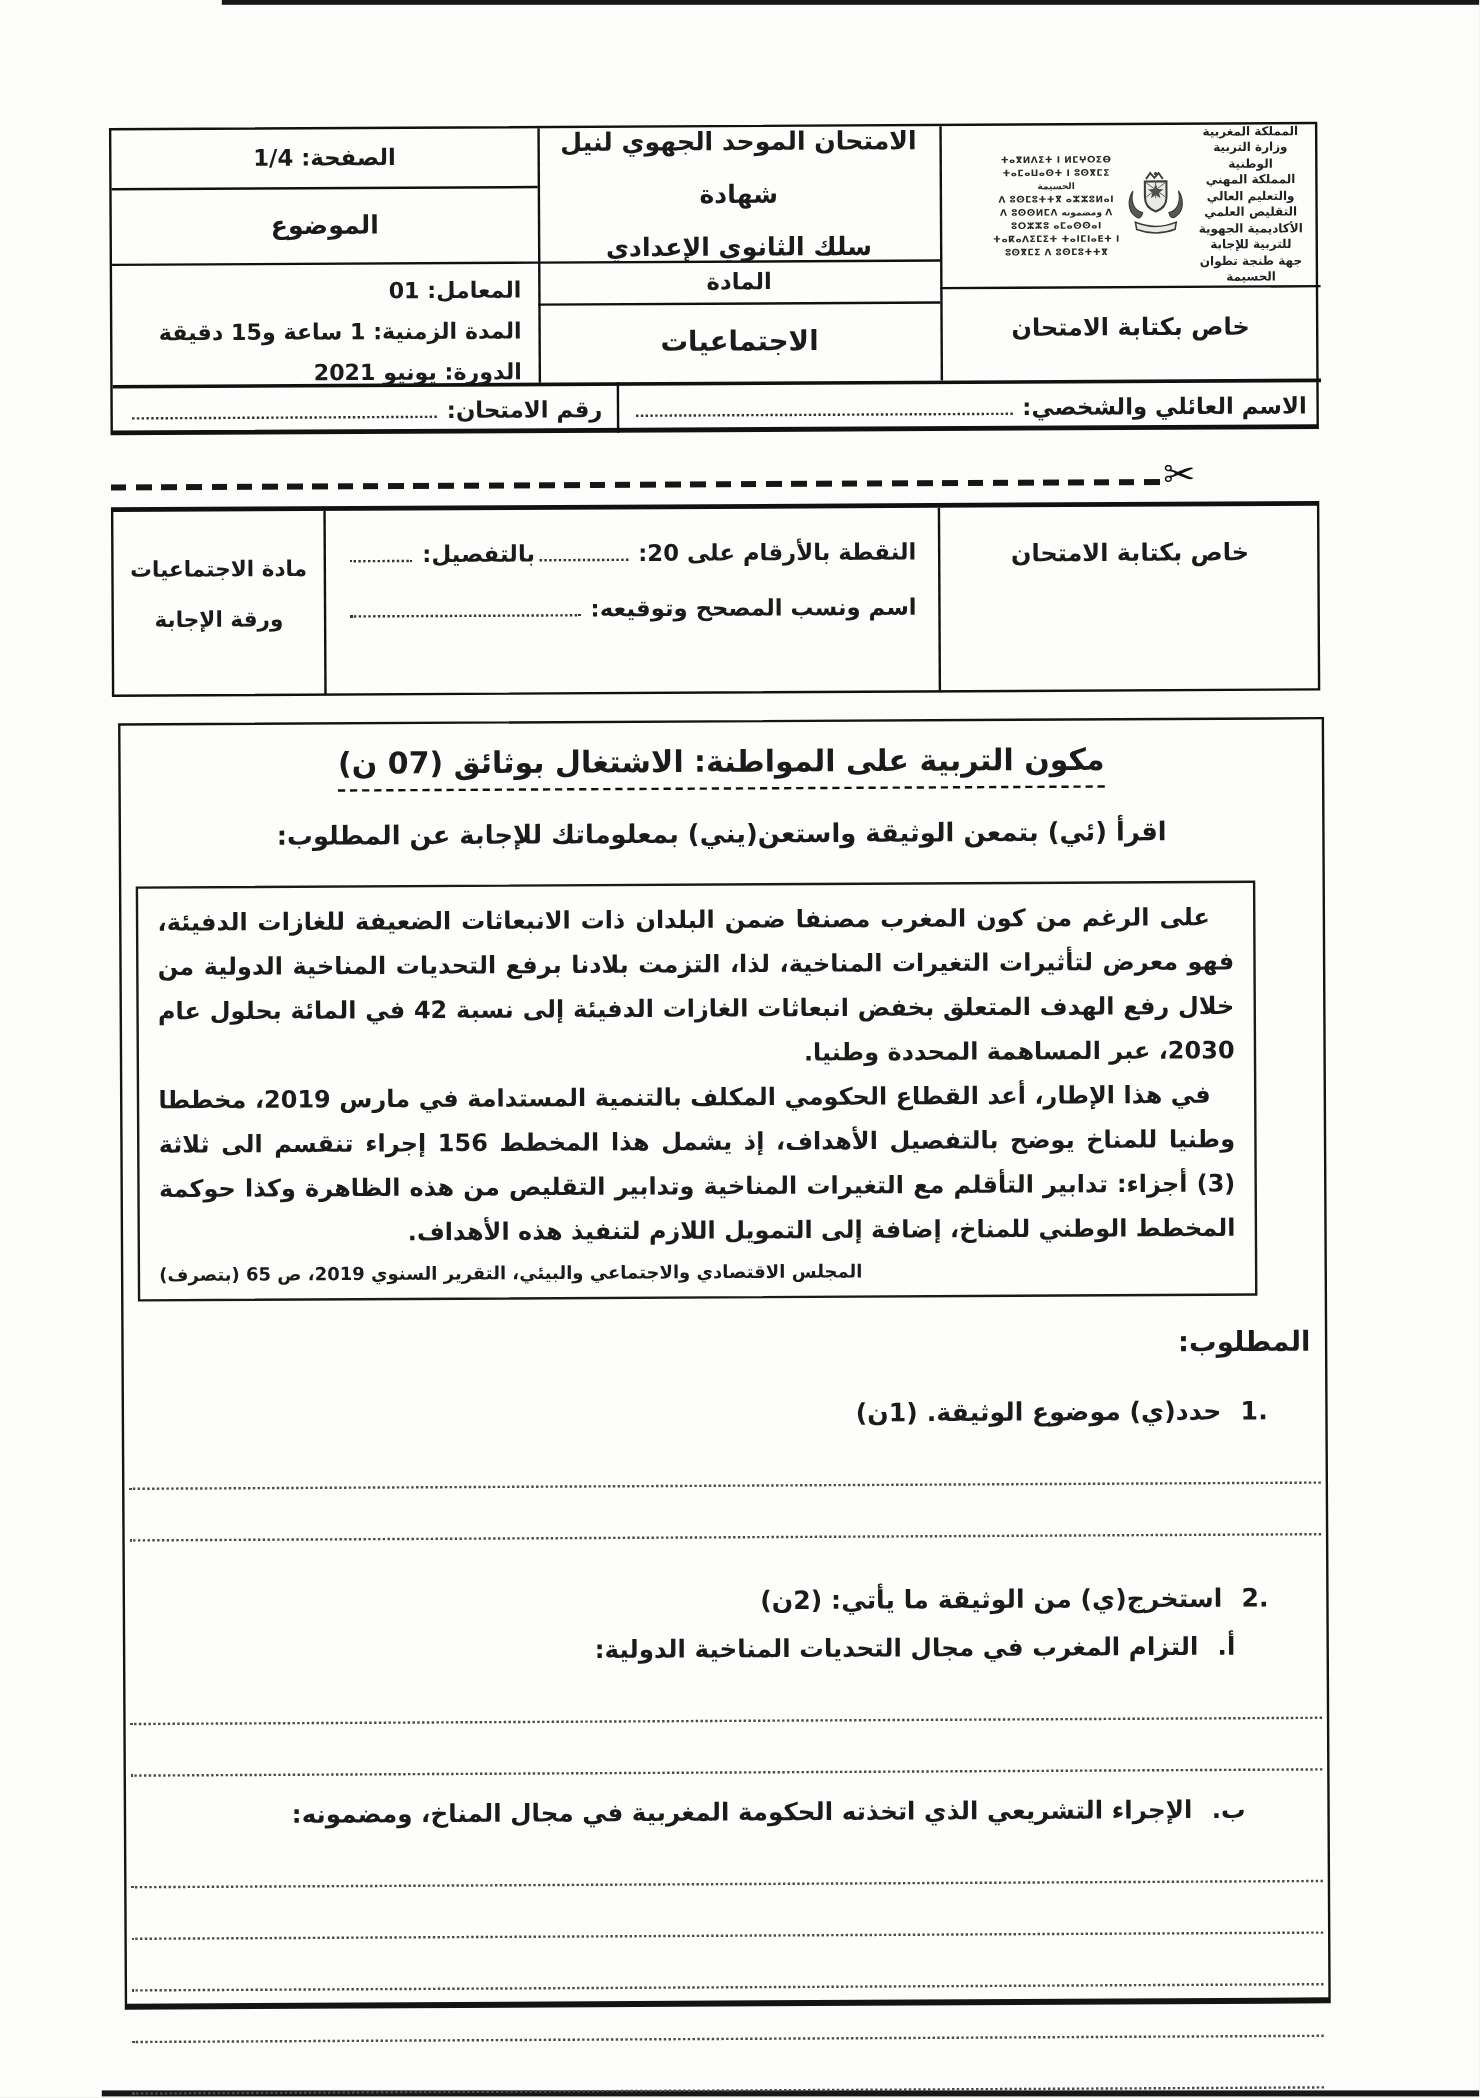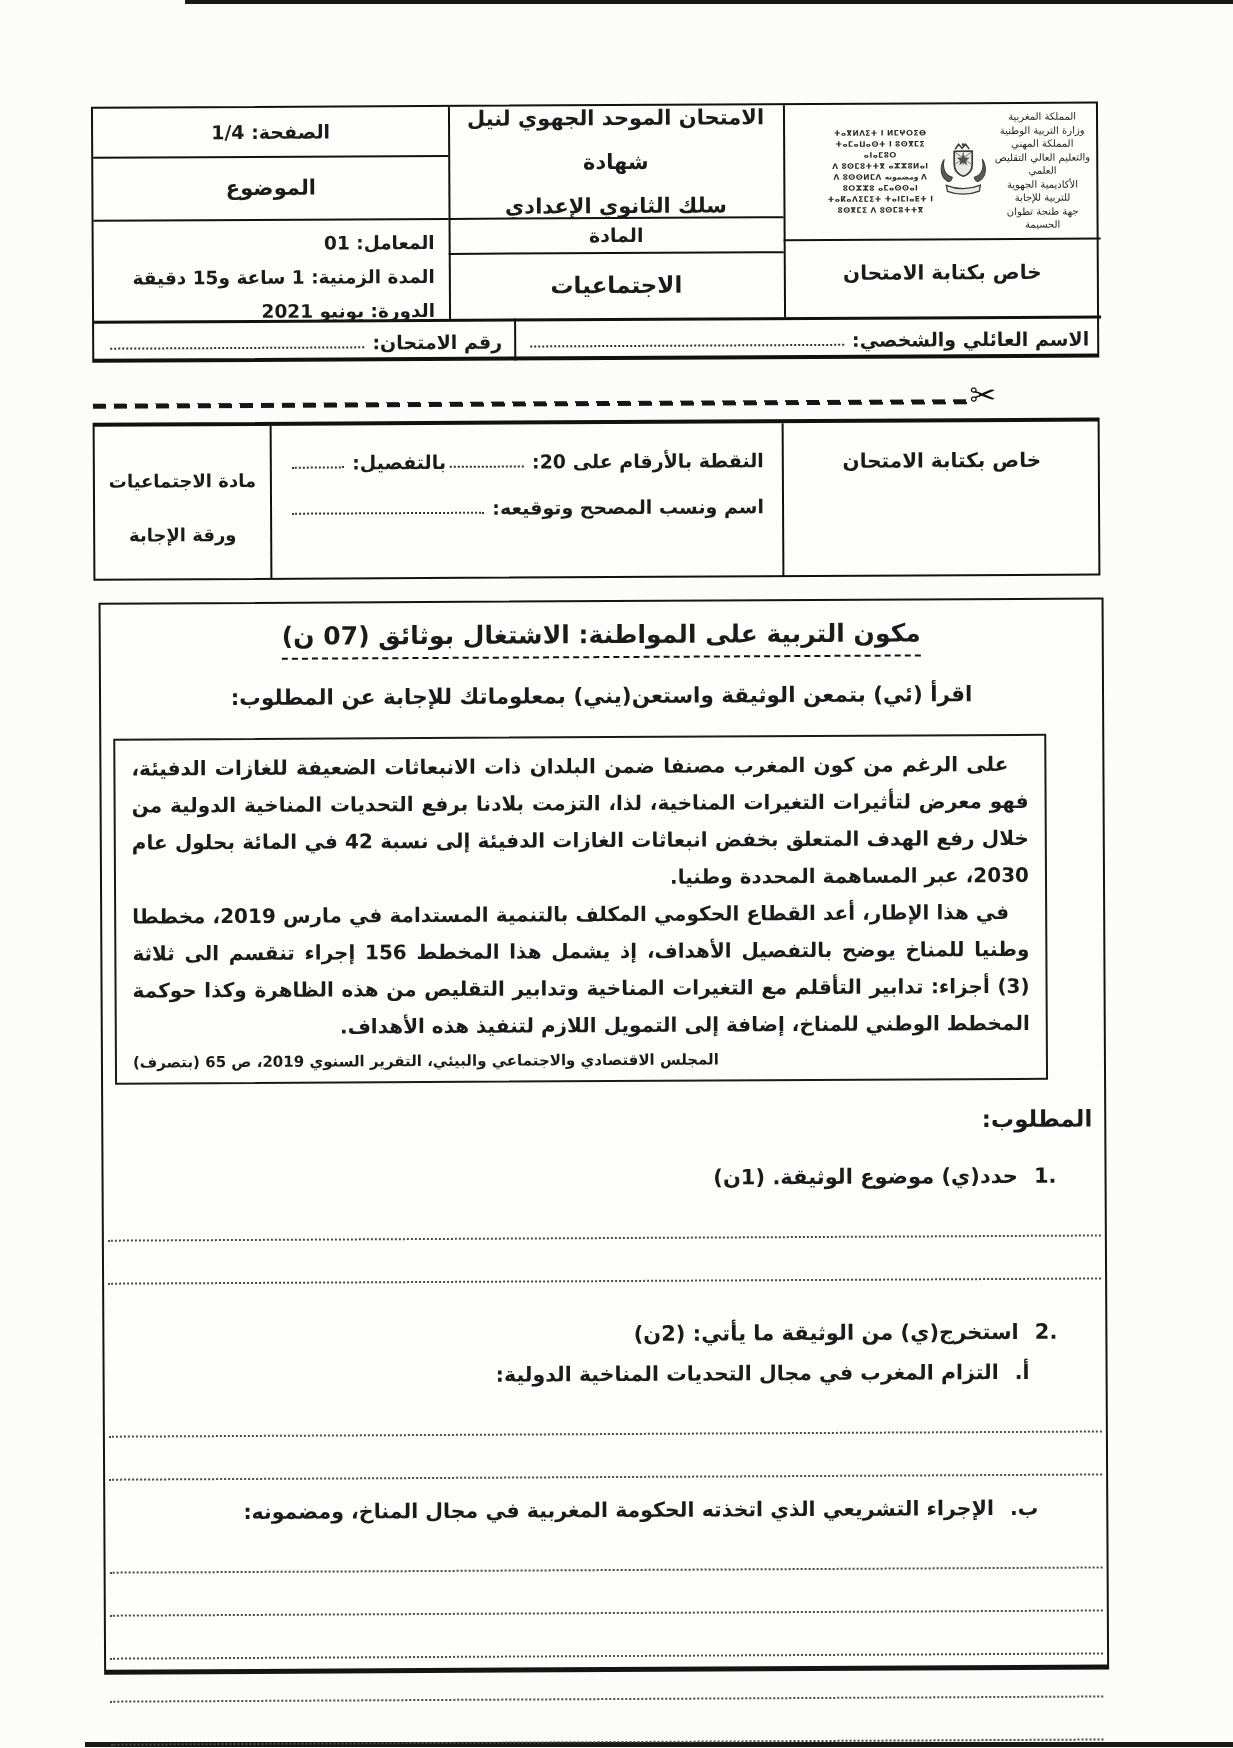--- a/index.html
+++ b/index.html
@@ -13,21 +13,21 @@
 
   
   .header-table { position:absolute; left:95px; top:104px; width:1007px; height:256px;
                   border:2.5px solid #111; border-bottom-width:4px; direction:rtl; background:#fdfdfb; }
   .cell { position:absolute; }
   .div-line { position:absolute; background:#111; }
   .c-center { display:flex; align-items:center; justify-content:center; text-align:center; font-weight:bold; }
 
   .ministry-block { display:flex; flex-direction:row; align-items:center; justify-content:space-between;
                     padding:6px 8px; direction:rtl; }
-  .ministry-ar { width:118px; font-size:10px; font-weight:normal; line-height:13.5px; text-align:center; color:#222; }
+  .ministry-ar { width:118px; font-size:10px; font-weight:bold; line-height:13.5px; text-align:center; color:#222; }
   .ministry-tif { width:128px; font-size:7.5px; font-weight:bold; line-height:11px; text-align:center;
                   direction:ltr; color:#2a2a2a; letter-spacing:0.4px;margin-left:35px; }
   .emblem { flex:0 0 auto; }
 
   .exam-title { font-size:21px; line-height:44px; }
   .subject-value { font-size:23px; }
   .page-label { font-size:19px; }
   .sheet-label { font-size:21px; letter-spacing:1px; }
   .coef-block { font-weight:bold; font-size:18.5px; line-height:34px; text-align:right; padding:8px 14px 0 6px; }
   .office-cell { padding-top:20px; font-size:20px; font-weight:bold; text-align:center; }
@@ -37,21 +37,21 @@
   .leader.flex { flex:1; }
 
   
   .cut-line { position:absolute; left:95px; top:401px; width:880px; height:4.5px;
               background:repeating-linear-gradient(90deg,#161616 0 13px, transparent 13px 21px); }
   .scissors { position:absolute; left:972px; top:378px; font-size:32px; color:#111; }
 
   
   .grading-table { position:absolute; left:95px; top:420px; width:1007px; height:158px;
                    border:2.5px solid #111; border-top-width:4.5px; direction:rtl; background:#fdfdfb; }
-  .grade-left { padding-top:28px; font-weight:bold; font-size:18px; line-height:54px; text-align:center; }
+  .grade-left { padding-top:28px; font-weight:bold; font-size:18px; line-height:42px; text-align:center; }
   .grade-mid { padding:26px 18px 0; font-weight:bold; font-size:19px; }
   .grade-line { display:flex; align-items:flex-end; direction:rtl; }
   .grade-line + .grade-line { margin-top:24px; }
   .grade-right { padding-top:26px; font-weight:bold; font-size:20px; text-align:center; }
 
   
   .main-box { position:absolute; left:100px; top:600px; width:1005px; height:1072px;
               border:2.5px solid #141414; border-bottom-width:5px; direction:rtl;
               padding:0 10px; background:#fdfdfb; }
   .section-title { margin-top:18px; text-align:center; font-weight:bold; font-size:25px; }
@@ -109,21 +109,21 @@
             <path d="M20 10 h18 v13 q0 9 -9 12 q-9 -3 -9 -12 z" fill="#e9e9e5" stroke="#3a3a3a" stroke-width="1.7"></path>
             <path d="M29 12 l1.7 4.4 4.7 0.2 -3.7 2.9 1.3 4.5 -4 -2.7 -4 2.7 1.3 -4.5 -3.7 -2.9 4.7 -0.2 z" fill="#4a4a4a"></path>
             <path d="M21 11 l16 12 M37 11 l-16 12 M29 10 v14" stroke="#5a5a5a" stroke-width="0.8"></path>
             <path d="M18 36 C10 34 8 26 10 18 C6 24 5 34 12 39 C14 41 17 41 18 36 Z" fill="#585854" stroke="#3a3a3a" stroke-width="1"></path>
             <path d="M40 36 C48 34 50 26 48 18 C52 24 53 34 46 39 C44 41 41 41 40 36 Z" fill="#585854" stroke="#3a3a3a" stroke-width="1"></path>
             <path d="M12 44 Q29 51 46 44 l-1 6 Q29 56 13 50 Z" fill="#e9e9e5" stroke="#3a3a3a" stroke-width="1.3"></path>
           </svg>
         </div>
         <div class="ministry-tif">
           <div>ⵜⴰⴳⵍⴷⵉⵜ ⵏ ⵍⵎⵖⵔⵉⴱ</div>
-          <div>ⵜⴰⵎⴰⵡⴰⵙⵜ ⵏ ⵓⵙⴳⵎⵉ ⴰⵏⴰⵎⵓⵔ</div>
+          <div>ⵜⴰⵎⴰⵡⴰⵙⵜ ⵏ ⵓⵙⴳⵎⵉ الحسيمة</div>
           <div>ⴷ ⵓⵙⵎⵓⵜⵜⴳ ⴰⵣⵣⵓⵍⴰⵏ</div>
           <div>ⴷ ⵓⵙⵙⵍⵎⴷ ومضمونه ⴷ ⵓⵔⵣⵣⵓ ⴰⵎⴰⵙⵙⴰⵏ</div>
           <div>ⵜⴰⴽⴰⴷⵉⵎⵉⵜ ⵜⴰⵏⵎⵏⴰⴹⵜ ⵏ ⵓⵙⴳⵎⵉ ⴷ ⵓⵙⵎⵓⵜⵜⴳ</div>
         </div>
       </div>
 
       <div class="cell office-cell" style="left:690px; top:136px; width:317px; height:76px;">خاص بكتابة الامتحان</div>
 
       <div class="cell c-center exam-title" style="left:355px; top:0; width:335px; height:111px; flex-direction:column;">
         <div>الامتحان الموحد الجهوي لنيل شهادة</div>

